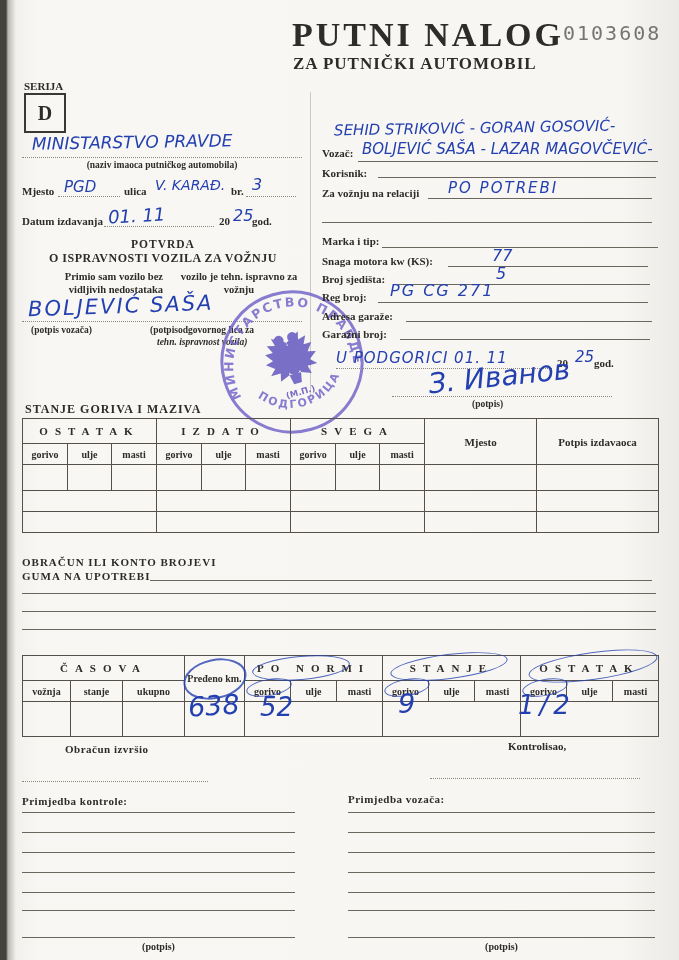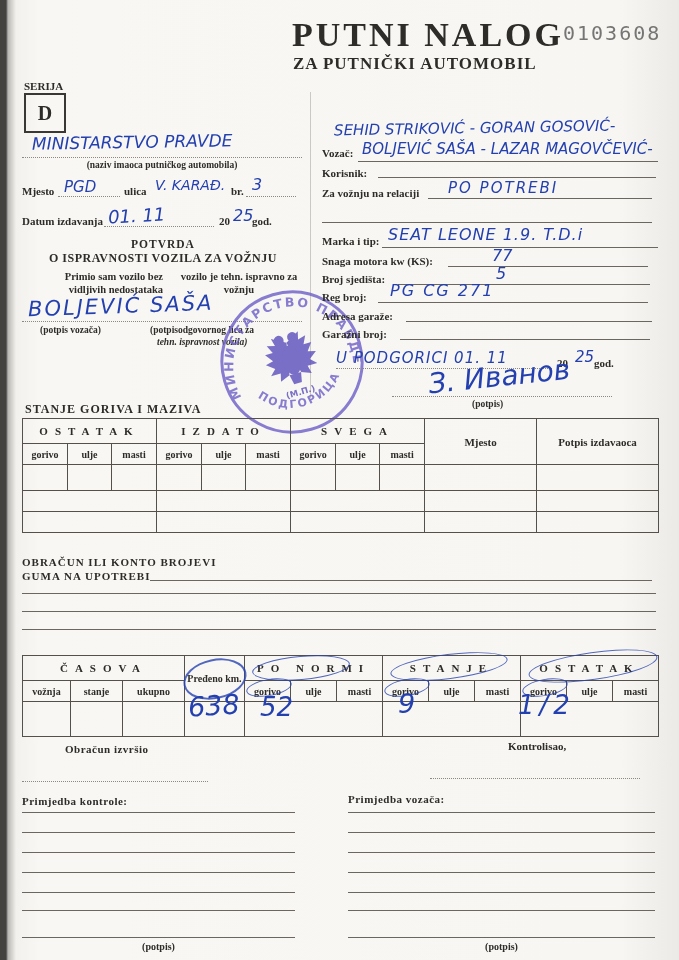--- a/index.html
+++ b/index.html
@@ -62,21 +62,21 @@
   <div class="abs lbl" style="left:252px;top:215px;">god.</div>
 
   <div class="abs lbl" style="left:22px;top:251px;width:282px;text-align:center;font-size:12px;letter-spacing:.5px;">O ISPRAVNOSTI VOZILA ZA VOŽNJU</div>
   <div class="abs lbl" style="left:22px;top:238px;width:282px;text-align:center;font-size:11.5px;letter-spacing:1px;">POTVRDA</div>
 
   <div class="abs sm" style="left:28px;top:270px;width:135px;text-align:right;white-space:normal;font-size:10.5px;line-height:13px;">Primio sam vozilo bez vidljivih nedostataka</div>
   <div class="abs sm" style="left:170px;top:270px;width:138px;text-align:center;white-space:normal;font-size:10.5px;line-height:13px;">vozilo je tehn. ispravno za vožnju</div>
 
   <div class="abs hw" style="left:28px;top:294px;font-size:21px;transform:rotate(-2deg);letter-spacing:2px;">BOLJEVIĆ SAŠA</div>
   <div class="line-d" style="left:22px;top:304px;width:280px;height:17px;"></div>
-  <div class="abs cap" style="left:40px;top:325px;">(potpis vozača)</div>
+  <div class="abs cap" style="left:31px;top:325px;">(potpis vozača)</div>
   <div class="abs cap" style="left:150px;top:325px;">(potpisodgovornog lica za</div>
   <div class="abs cap" style="left:157px;top:337px;font-style:italic;">tehn. ispravnost vozila)</div>
 
   <svg class="abs" style="left:216px;top:286px;transform:rotate(-16deg);opacity:.82;" width="152" height="152" viewBox="0 0 152 152">
     <defs>
       <path id="arcTop" d="M 18,96 A 60,60 0 1 1 134,96"></path>
       <path id="arcBot" d="M 26,88 A 54,54 0 0 0 126,88"></path>
     </defs>
     <circle cx="76" cy="76" r="70" fill="none" stroke="#6f62c8" stroke-width="3"></circle>
     <text font-size="12.5" font-weight="bold" fill="#6f62c8" font-family="DejaVu Sans, sans-serif" letter-spacing="2">
@@ -106,21 +106,20 @@
   <div class="abs lbl" style="left:322px;top:167px;">Korisnik:</div>
   <div class="line-s" style="left:378px;top:161px;width:278px;height:16px;"></div>
 
   <div class="abs lbl" style="left:322px;top:187px;">Za vožnju na relaciji</div>
   <div class="abs hw" style="left:448px;top:179px;font-size:15px;letter-spacing:2px;">PO POTREBI</div>
   <div class="line-s" style="left:428px;top:182px;width:224px;height:16px;"></div>
 
   <div class="line-s" style="left:322px;top:206px;width:330px;height:16px;"></div>
 
   <div class="abs lbl" style="left:322px;top:235px;">Marka i tip:</div>
-  <div class="abs hw" style="left:388px;top:225px;font-size:16px;letter-spacing:1px;">SEAT LEONE 1.9. T.D.i</div>
   <div class="line-s" style="left:382px;top:231px;width:276px;height:16px;"></div>
 
   <div class="abs lbl" style="left:322px;top:255px;">Snaga motora kw (KS):</div>
   <div class="abs hw" style="left:492px;top:246px;font-size:16px;">77</div>
   <div class="line-s" style="left:448px;top:250px;width:200px;height:16px;"></div>
 
   <div class="abs lbl" style="left:322px;top:273px;text-align:center;">Broj sjedišta:</div>
   <div class="abs hw" style="left:496px;top:264px;font-size:16px;">5</div>
   <div class="line-s" style="left:398px;top:268px;width:252px;height:16px;"></div>
 

